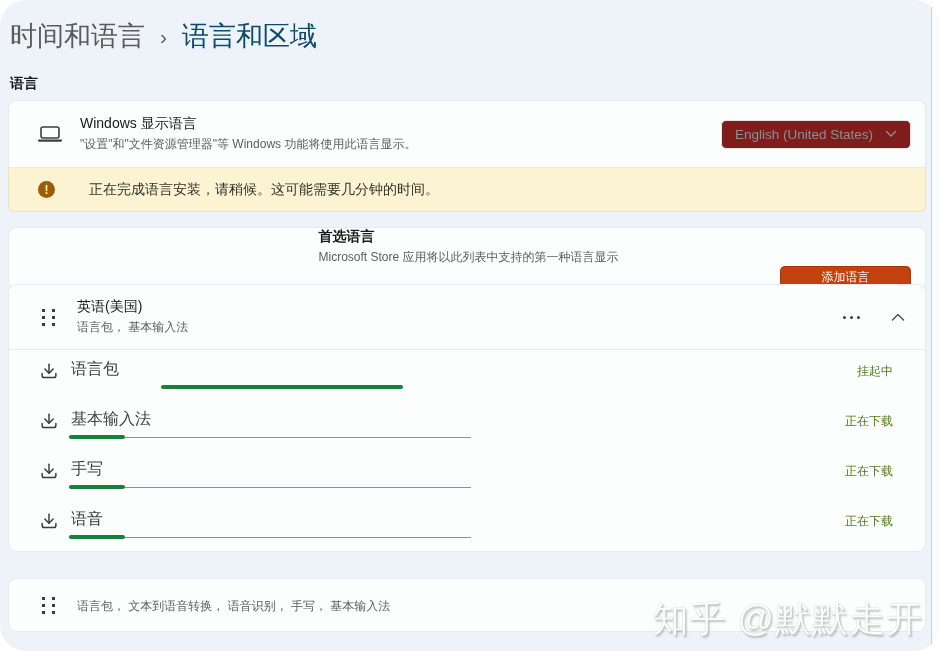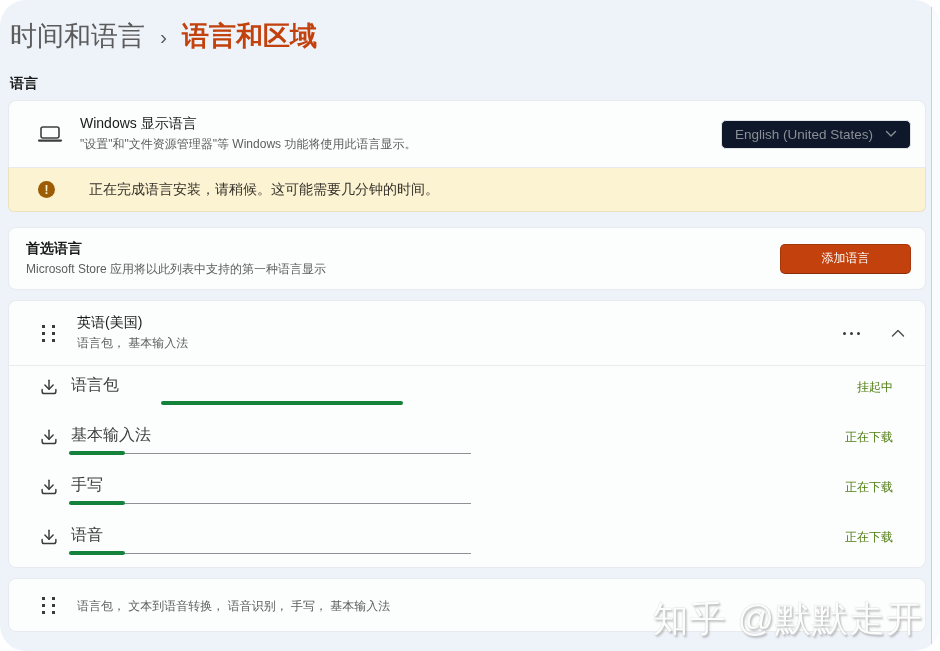--- a/index.html
+++ b/index.html
@@ -4,47 +4,47 @@
 <style>
   * { margin:0; padding:0; box-sizing:border-box; }
   html,body { width:940px; height:651px; }
   body { font-family:"Liberation Sans","DejaVu Sans",sans-serif; }
   #app { position:relative; width:940px; height:651px; background:#eef3f9; overflow:hidden;border-radius:26px; }
 
   
   .breadcrumb { position:absolute; left:10px; top:18px; display:flex; align-items:center; gap:15px; font-size:27px; }
   .bc-parent { color:#5b5b5b; }
   .bc-sep { color:#5b5b5b; font-size:21px; padding-top:2px; }
-  .bc-current { color:#c2410c; font-weight:700; }
+  .bc-current { color:#0c4a6e; font-weight:400; }
 
   .section-label { position:absolute; left:10px; top:75px; font-size:14px; font-weight:700; color:#1b1b1b; }
 
   
   .card { position:absolute; left:8px; width:918px; background:#fcfdfd; border:1px solid #e7eaee; border-radius:8px; }
 
   
   #display-card { top:100px; height:67px; border-radius:8px 8px 0 0; border-bottom:none; display:flex; align-items:center; padding-right:14px; }
   .disp-icon { margin-left:28px; width:26px; display:flex; justify-content:center; }
   .disp-text { margin-left:17px; }
   .card-title { font-size:14px; color:#1a1a1a; }
   .card-desc { font-size:12px; color:#5d5d5d; margin-top:3px; }
-  .dropdown { margin-left:auto; display:flex; align-items:center; gap:12px; border:1px solid #e2e5e9; background:#0f172a; border-radius:5px; padding:6px 13px; font-size:13.5px; color:#8a8f95; cursor:default; }
+  .dropdown { margin-left:auto; display:flex; align-items:center; gap:12px; border:1px solid #e2e5e9; background:#7f1d1d; border-radius:5px; padding:6px 13px; font-size:13.5px; color:#8a8f95; cursor:default; }
 
   
   #warning-banner { top:167px; height:45px; background:#fcf3d3; border:1px solid #ece2bd; border-top:1px solid #e7eaee; border-radius:0 0 6px 6px; display:flex; align-items:center; padding-left:29px; }
   .warn-icon { width:17px; height:17px; border-radius:50%; background:#9c5c05; color:#f8eec9; font-size:12px; font-weight:700; display:flex; align-items:center; justify-content:center; flex:none; }
   .warn-text { margin-left:34px; font-size:14px; color:#35312a; }
 
   
-  #preferred-card { top:227px; height:63px; display:flex; align-items:center; padding:0 14px 0 17px; }
+  #preferred-card { top:227px; height:63px; display:flex; align-items:center; padding:0 14px 0 17px;flex-direction:column; }
   .pref-title { font-size:14px; font-weight:700; color:#1a1a1a; }
   .add-btn { margin-left:auto; width:131px; height:30px; background:#c2410c; border:1px solid rgba(0,0,0,.15); border-bottom-color:rgba(0,0,0,.3); border-radius:5px; color:#fff; font-size:12px; display:flex; align-items:center; justify-content:center; cursor:pointer; }
 
   
-  #english-card { top:300px; height:268px; }
+  #english-card { top:284px; height:268px; }
   .lang-header { height:65px; display:flex; align-items:center; padding-right:14px; border-bottom:1px solid #e9ebef; }
   .drag-handle { margin-left:33px; display:grid; grid-template-columns:3px 3px; grid-gap:4px 7px; cursor:grab; }
   .drag-handle i { width:3px; height:3px; background:#3b3b3b; }
   .lang-text { margin-left:22px; }
   .lang-right { margin-left:auto; display:flex; align-items:center; gap:21px; }
   .more-btn { display:flex; gap:4px; padding:6px 4px; cursor:pointer; }
   .more-btn i { width:3px; height:3px; border-radius:50%; background:#3b3b3b; }
   .chev-btn { padding:4px 6px; cursor:pointer; display:flex; }
 
   

